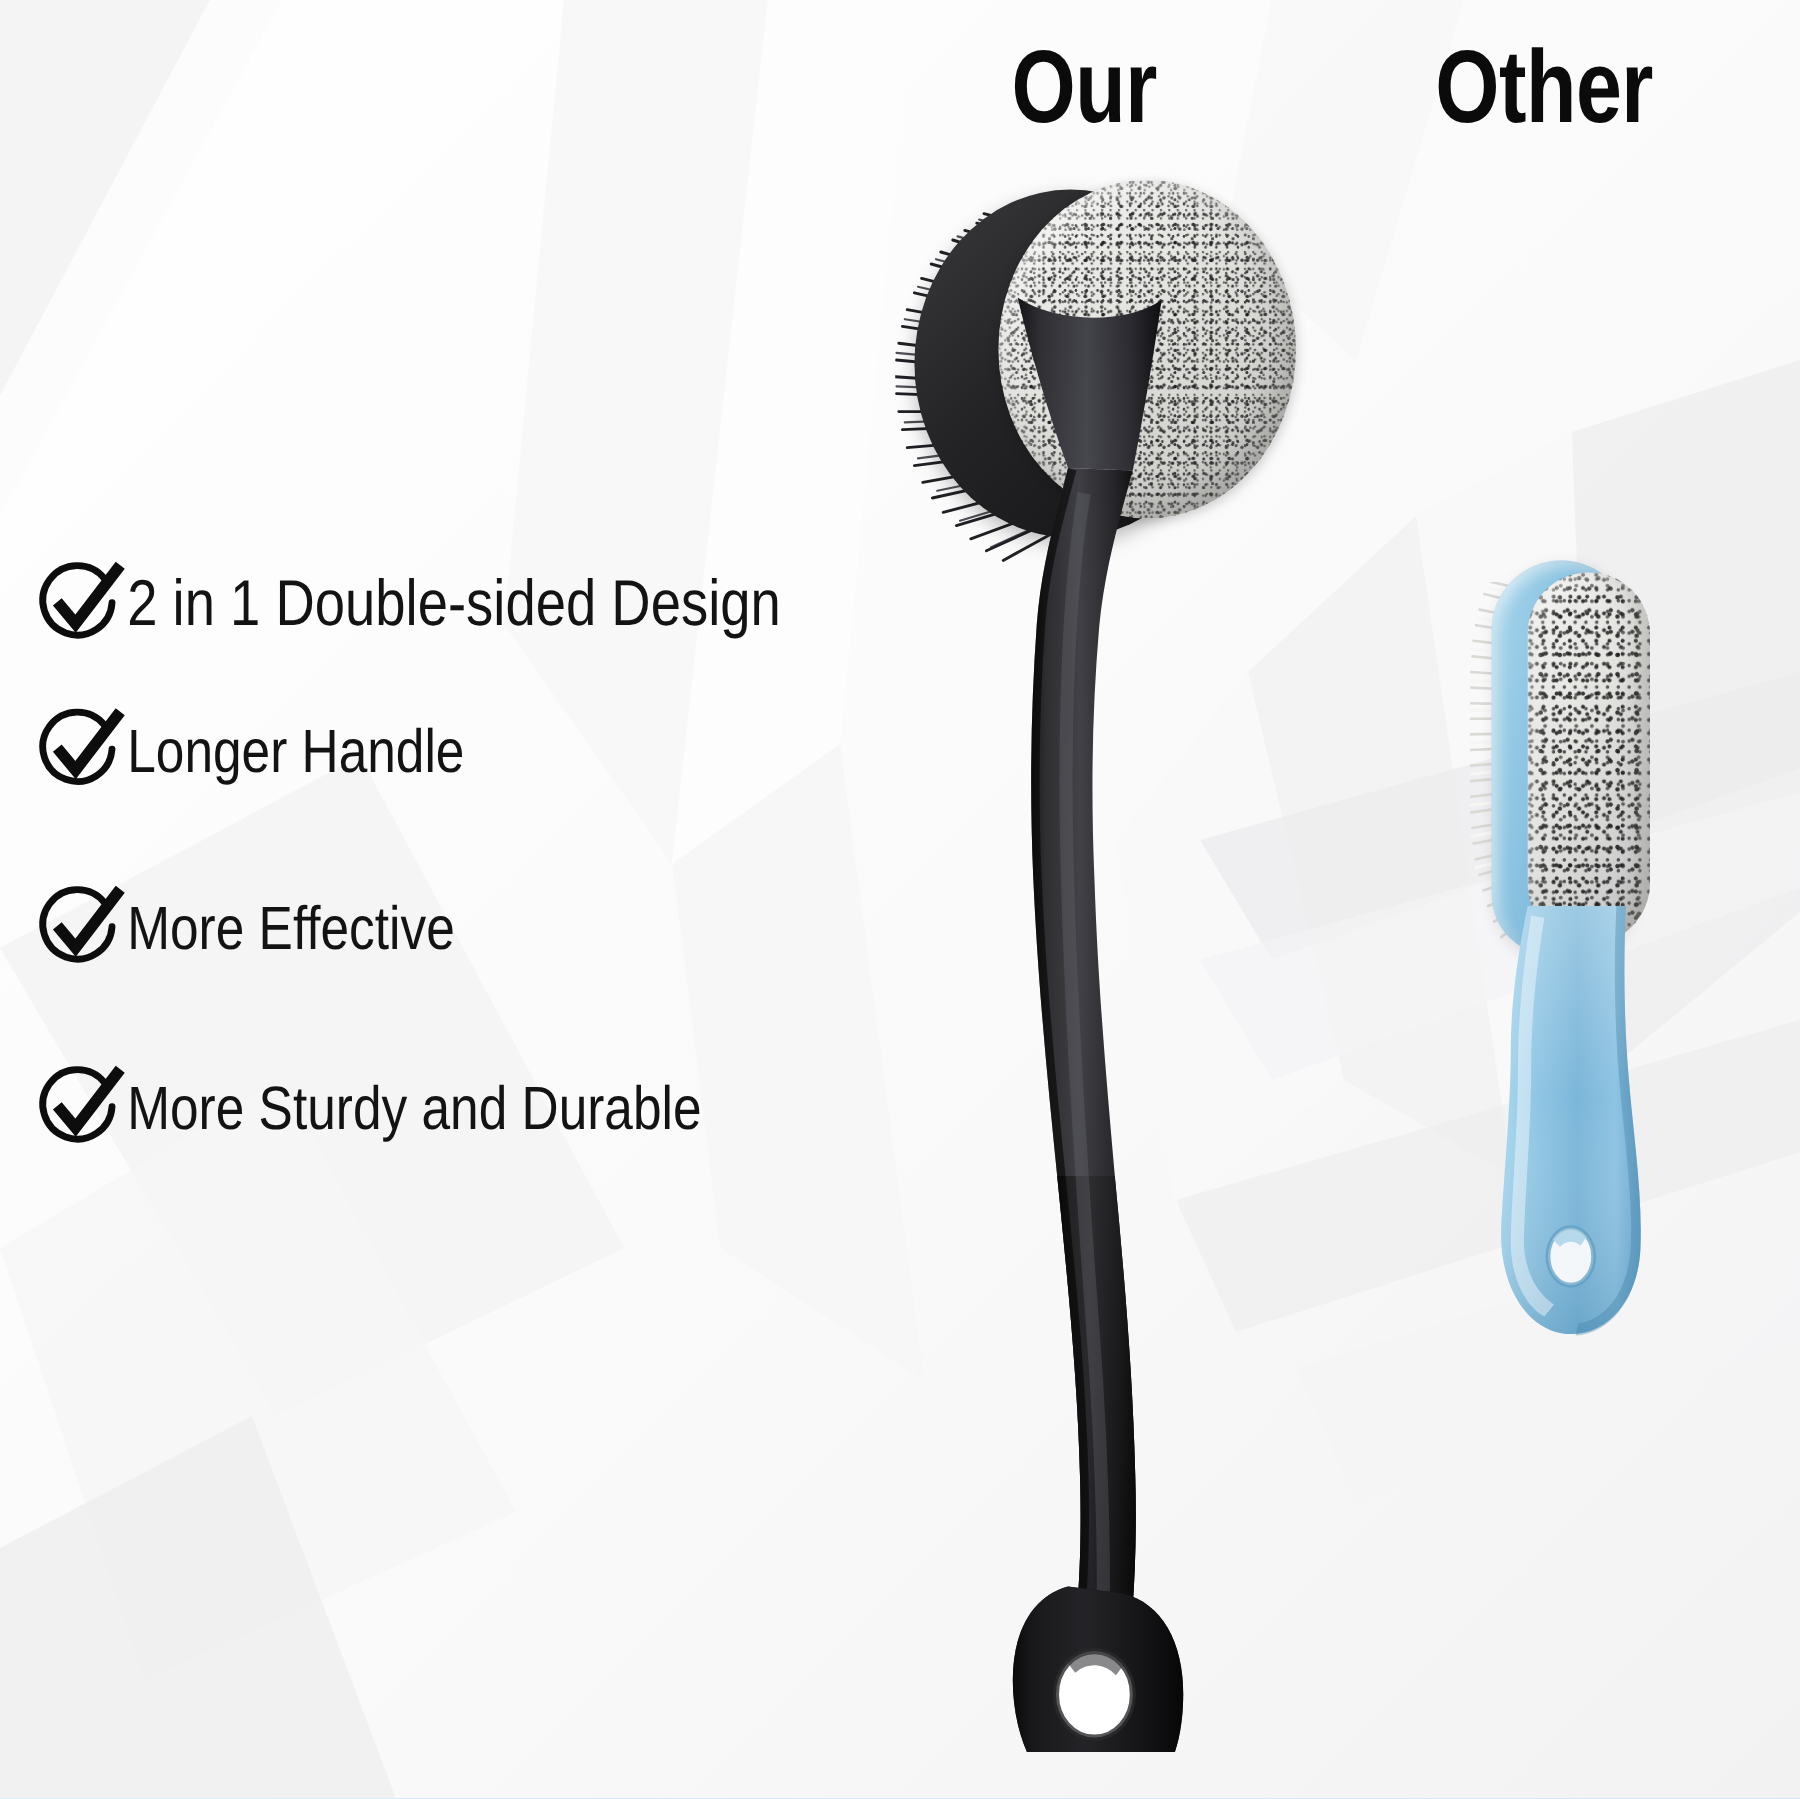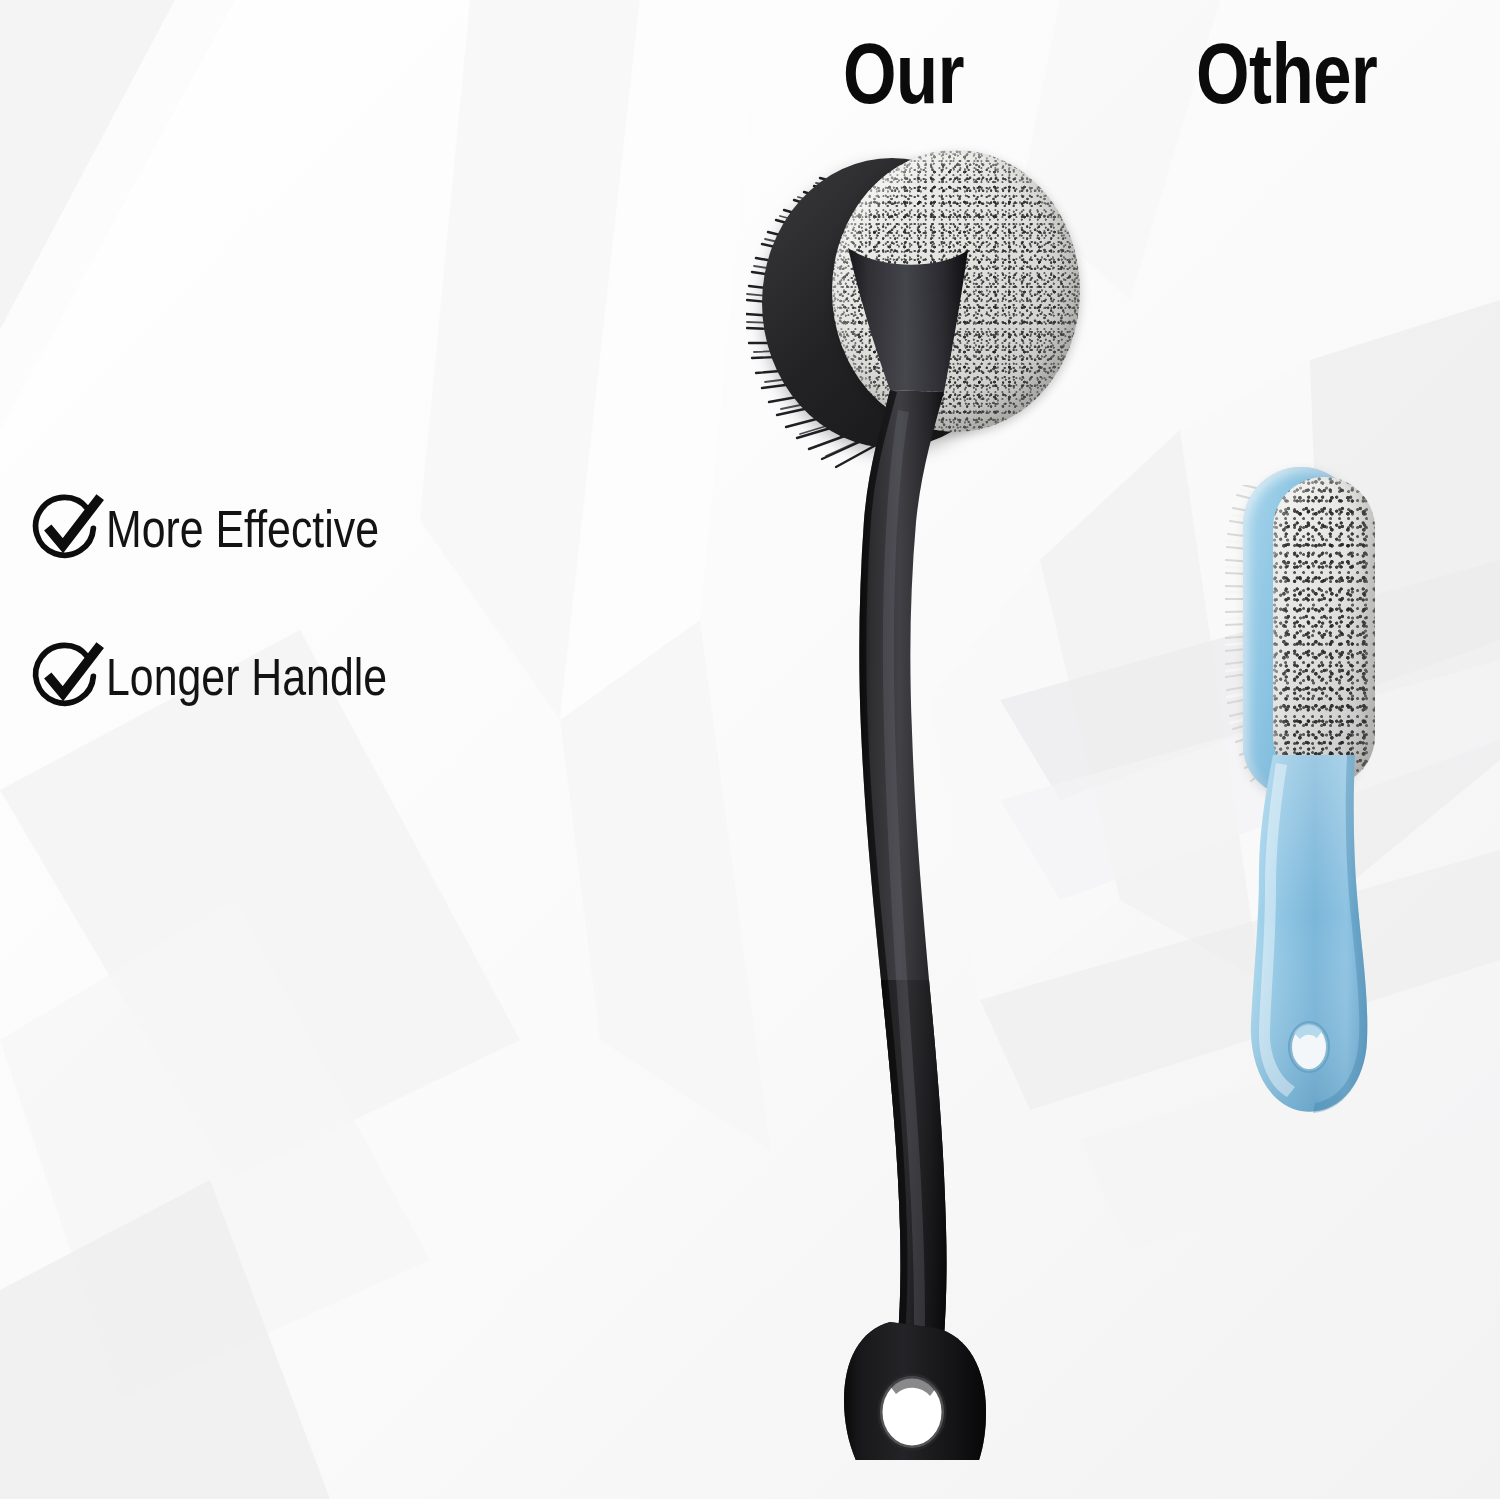--- a/index.html
+++ b/index.html
@@ -209,41 +209,59 @@
       <polygon points="1060,0 1220,0 1130,300 1020,200" fill="#f7f7f8" opacity="0.6"></polygon>
     </svg>
   </div>
 
   <div class="hdr" id="hdr-our">Our</div>
 
   <div class="hdr" id="hdr-other">Other</div>
 
   <div id="feature-list">
 
+    <div class="feat-row" style="height:96px;">
+      <span class="chk">
+        <svg viewBox="0 0 100 100">
+          <path d="M78 23 A38 38 0 1 0 86 49" fill="none" stroke="#0d0d0d" stroke-width="7.5" stroke-linecap="round"></path>
+          <path d="M26 48 L46 72 L95 8" fill="none" stroke="#0d0d0d" stroke-width="12.5" stroke-linecap="butt" stroke-linejoin="miter"></path>
+        </svg>
+      </span>
+      <span class="feat-label" style="font-size:54px;">2 in 1 Double-sided Design</span>
+    </div>
+
+    <div class="feat-row" style="height:148px;">
+      <span class="chk">
+        <svg viewBox="0 0 100 100">
+          <path d="M78 23 A38 38 0 1 0 86 49" fill="none" stroke="#0d0d0d" stroke-width="7.5" stroke-linecap="round"></path>
+          <path d="M26 48 L46 72 L95 8" fill="none" stroke="#0d0d0d" stroke-width="12.5" stroke-linecap="butt" stroke-linejoin="miter"></path>
+        </svg>
+      </span>
+      <span class="feat-label" style="font-size:51px;">Longer Handle</span>
+    </div>
 
     <div class="feat-row" style="height:148px;">
       <span class="chk">
         <svg viewBox="0 0 100 100">
           <path d="M78 23 A38 38 0 1 0 86 49" fill="none" stroke="#0d0d0d" stroke-width="7.5" stroke-linecap="round"></path>
           <path d="M26 48 L46 72 L95 8" fill="none" stroke="#0d0d0d" stroke-width="12.5" stroke-linecap="butt" stroke-linejoin="miter"></path>
         </svg>
       </span>
       <span class="feat-label" style="font-size:51px;">More Effective</span>
     </div>
 
-    <div class="feat-row" style="height:148px;">
+    <div class="feat-row" style="height:152px;">
       <span class="chk">
         <svg viewBox="0 0 100 100">
           <path d="M78 23 A38 38 0 1 0 86 49" fill="none" stroke="#0d0d0d" stroke-width="7.5" stroke-linecap="round"></path>
           <path d="M26 48 L46 72 L95 8" fill="none" stroke="#0d0d0d" stroke-width="12.5" stroke-linecap="butt" stroke-linejoin="miter"></path>
         </svg>
       </span>
-      <span class="feat-label" style="font-size:51px;">Longer Handle</span>
-    </div>
-
+      <span class="feat-label" style="font-size:51px;">More Sturdy and Durable</span>
+    </div>
 
   </div>
 
   <div id="our-brush">
 
     <div class="bristle-fan">
       <svg viewBox="0 0 150 300" width="150" height="300">
         <g stroke="#15151a" stroke-width="2.4" stroke-linecap="round" fill="none" opacity="0.95">
           <path d="M120 18  L74 6"></path>   
             <path d="M118 27 L68 14"></path>

